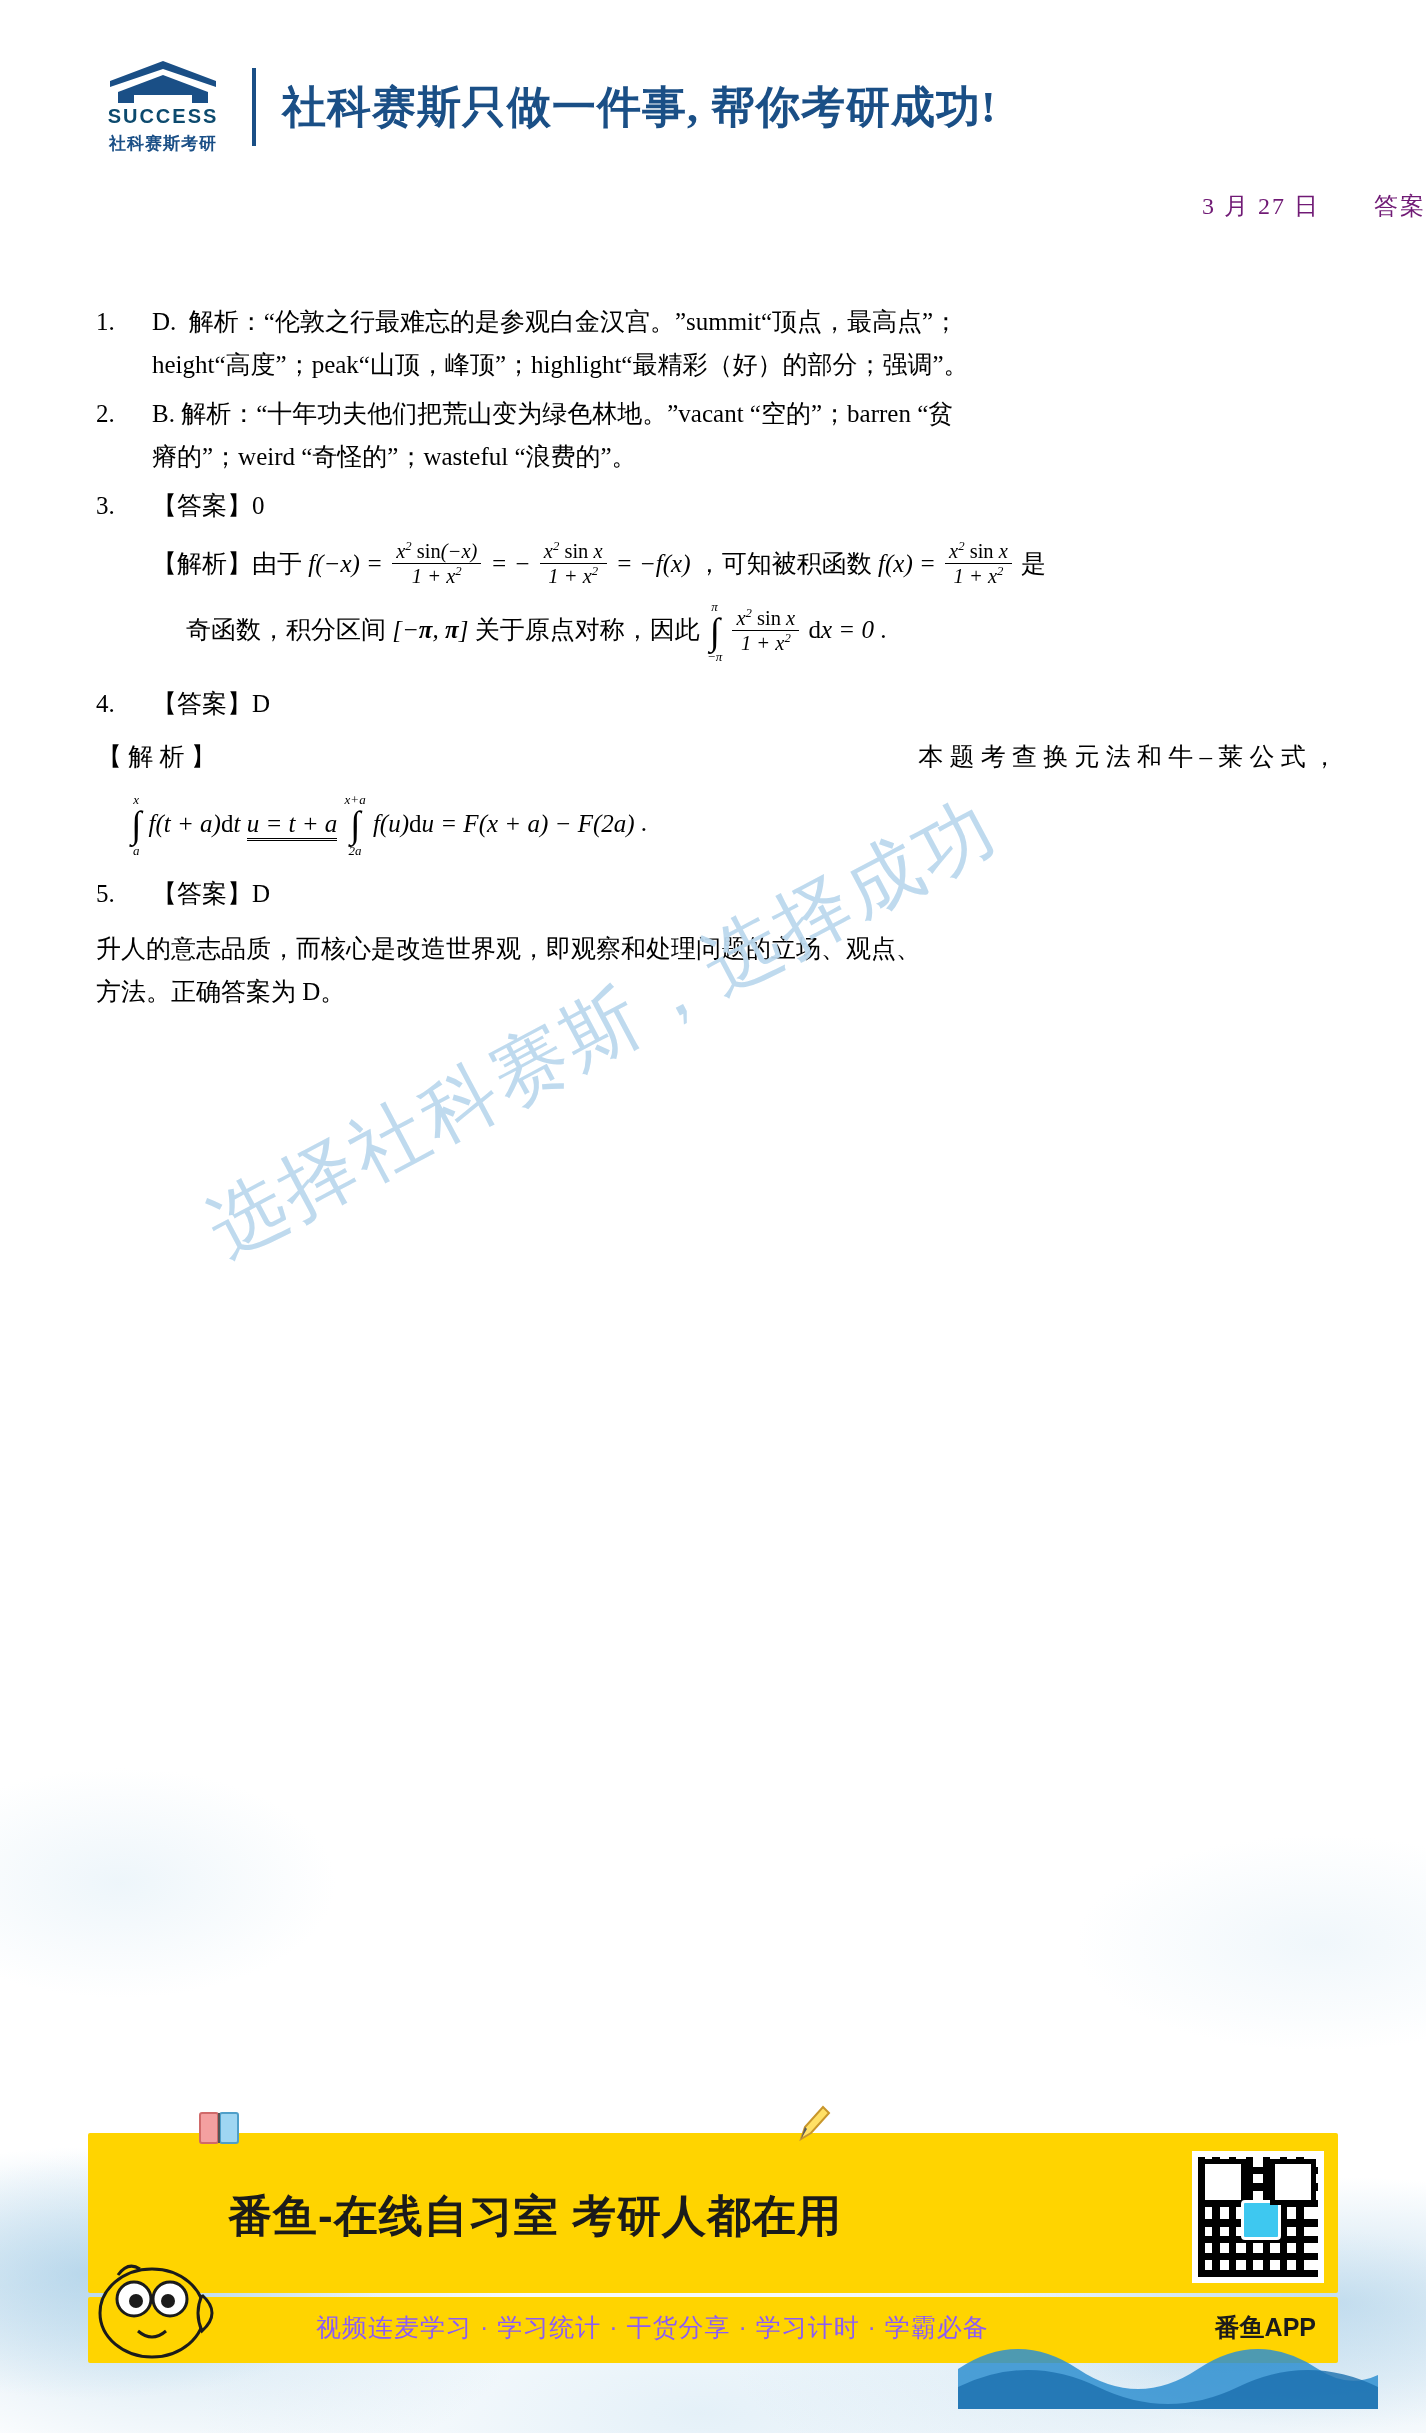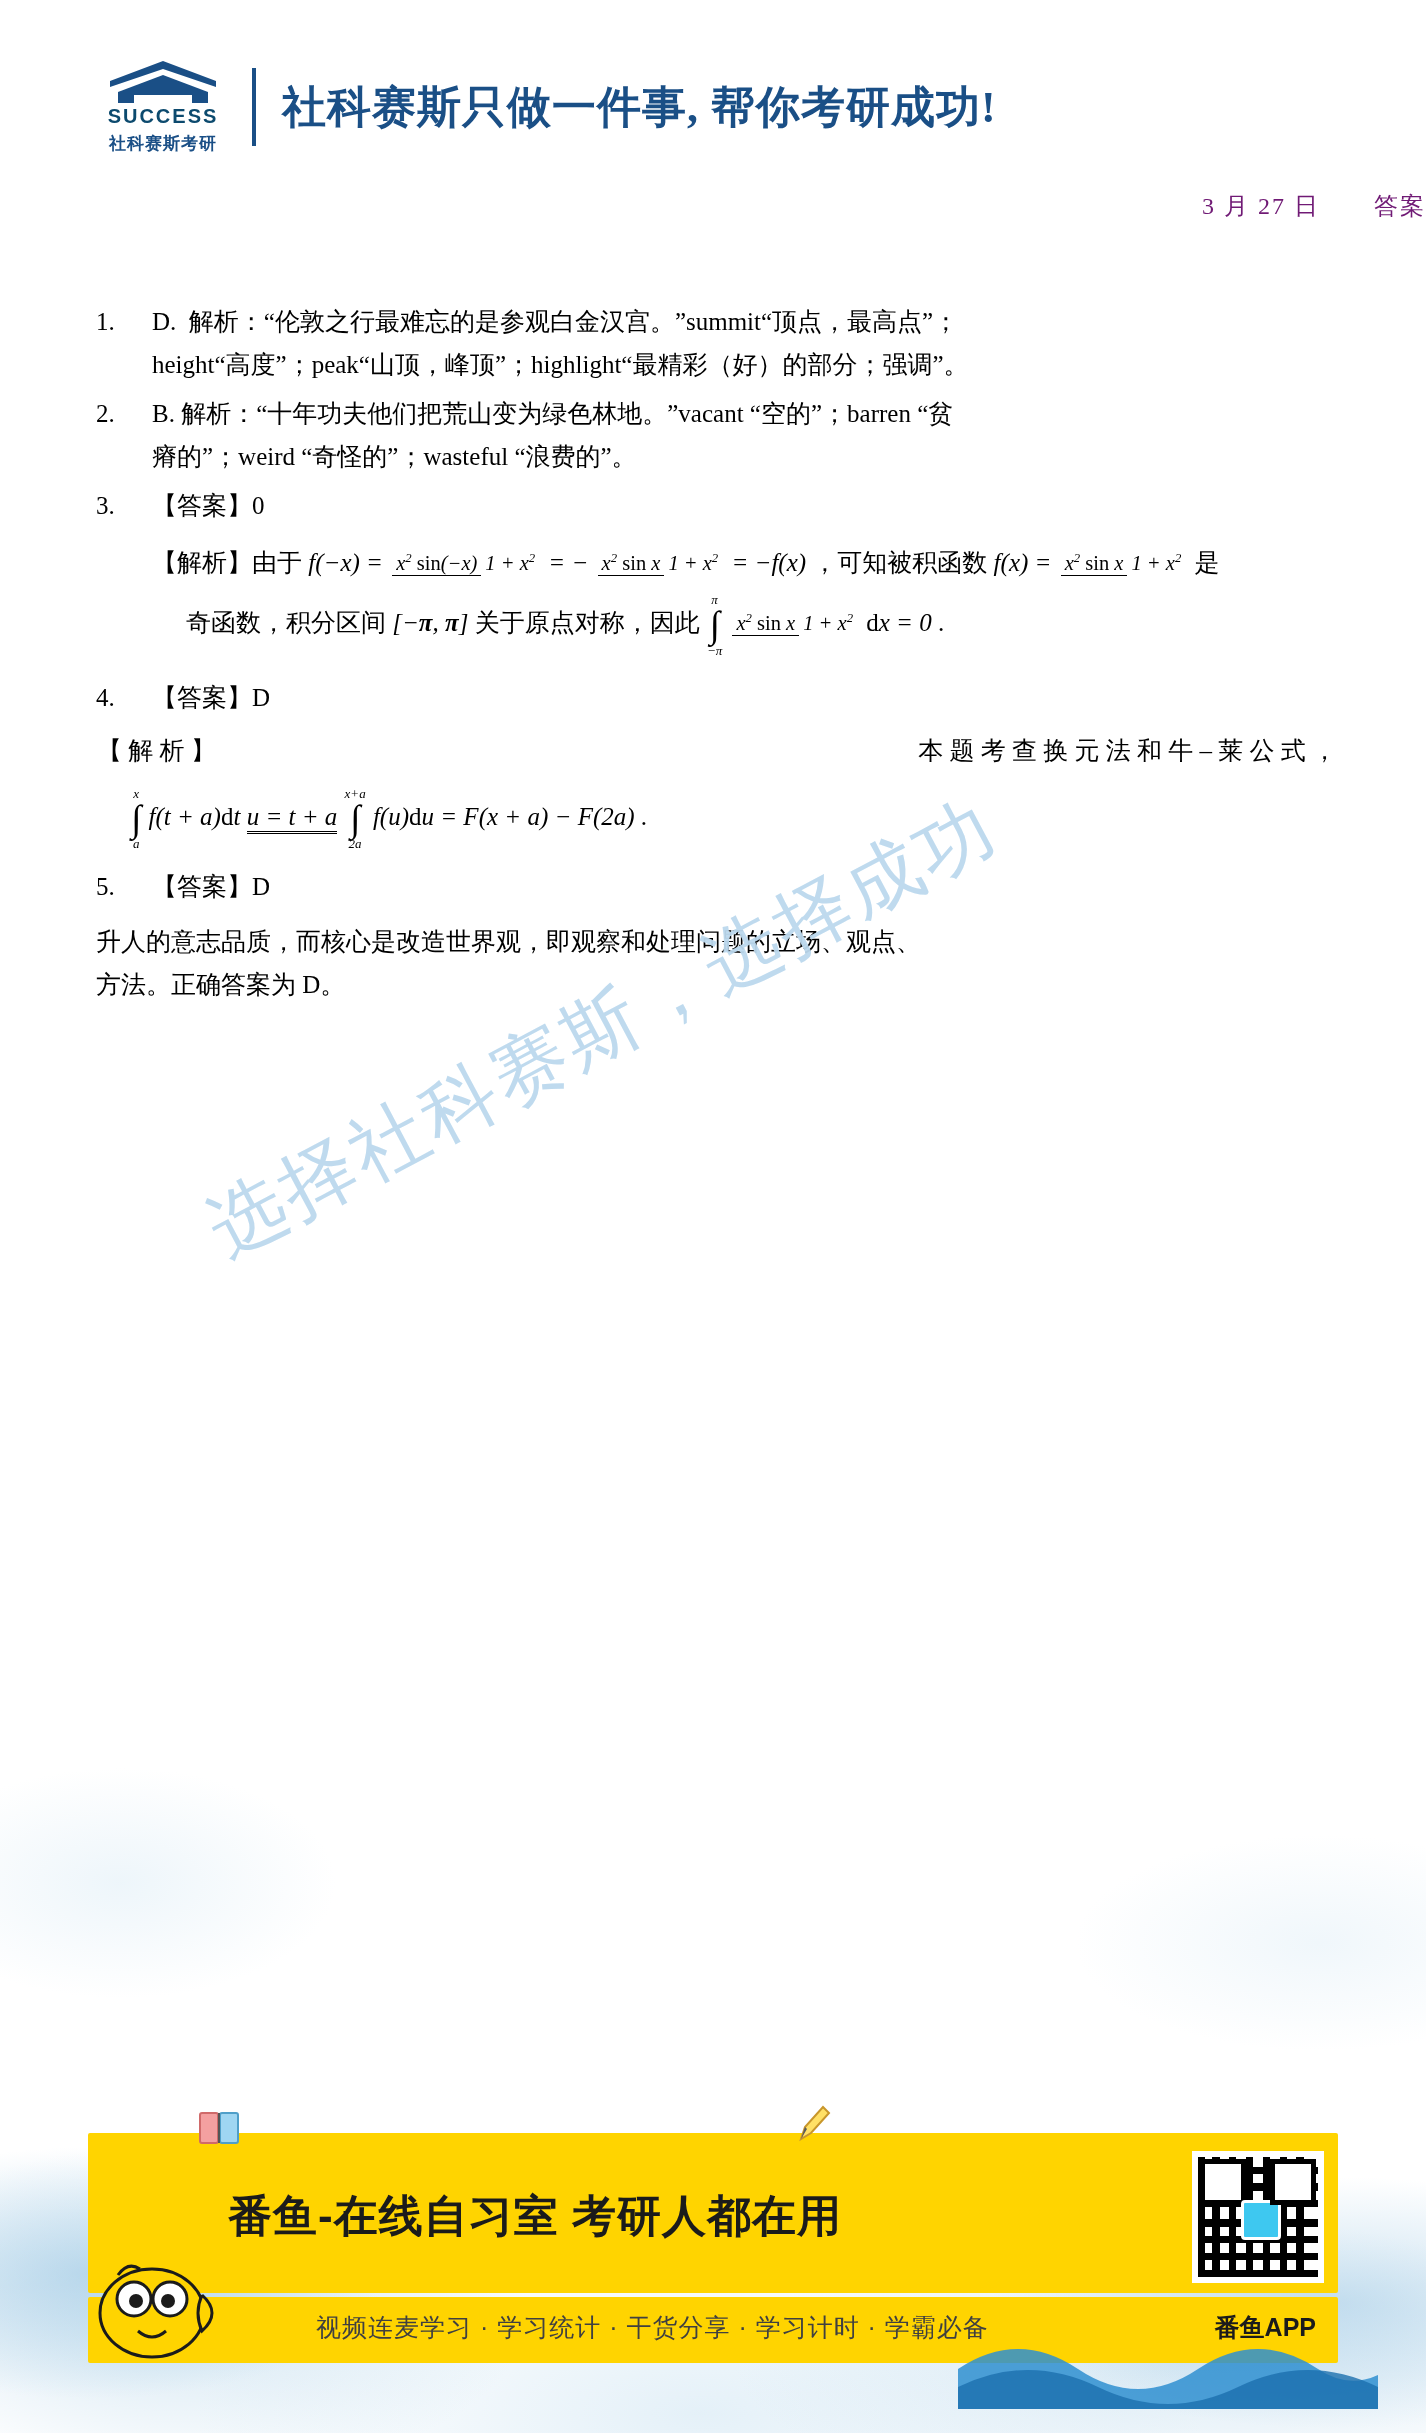--- a/index.html
+++ b/index.html
@@ -140,21 +140,21 @@
 
   
   .math {
     font-family: "Liberation Serif", serif;
     font-style: italic;
     white-space: nowrap;
   }
   .math .up { font-style: normal; }
   .frac {
     display: inline-flex;
-    flex-direction: row;
+    flex-direction: column;
     vertical-align: middle;
     text-align: center;
     font-size: 0.82em;
     line-height: 1.15;
     margin: 0 3px;
     position: relative;
     top: -2px;
   }
   .frac .num { border-bottom: 1px solid #000; padding: 0 4px; }
   .frac .den { padding: 0 4px; }
@@ -233,21 +233,21 @@
     color: #1b1b1b;
     letter-spacing: 1px;
     white-space: nowrap;
   }
   .footer-sub {
     position: absolute;
     left: 228px;
     top: 178px;
     font-family: "Liberation Sans", sans-serif;
     font-size: 25px;
-    color: #404040;
+    color: #8b5cf6;
     letter-spacing: 1px;
     white-space: nowrap;
   }
   .qr {
     position: absolute;
     right: 14px;
     top: 18px;
     width: 132px;
     height: 132px;
     background: #fff;

